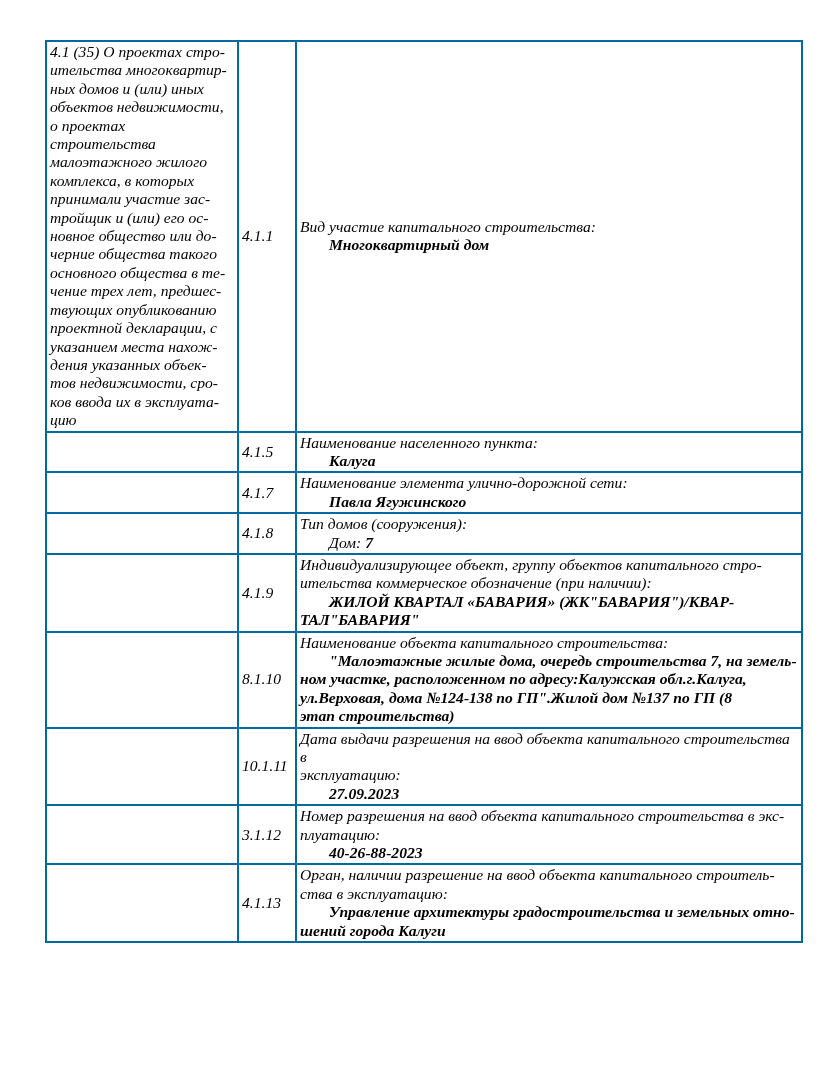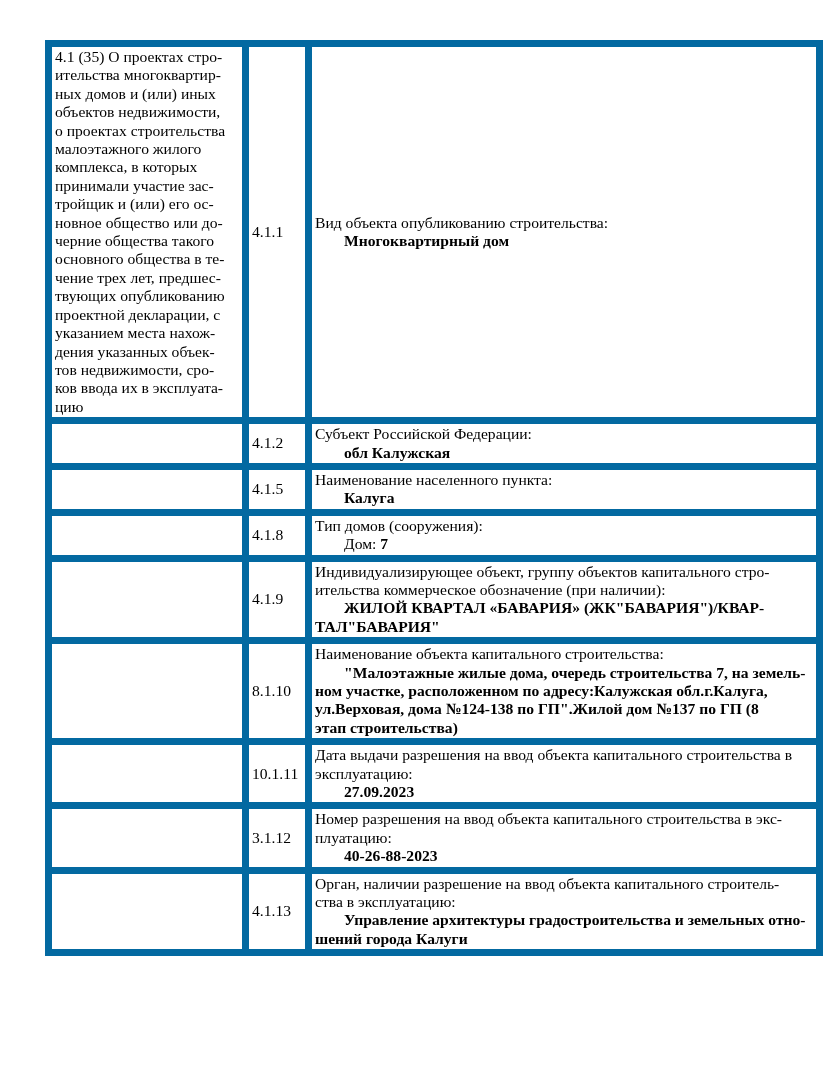--- a/index.html
+++ b/index.html
@@ -22,24 +22,25 @@
     position: absolute;
     left: 45px;
     top: 40px;
     border-collapse: collapse;
     table-layout: fixed;
     width: 744px;
     font-size: 15.6px;
     line-height: 18.4px;
   }
   table.decl td {
-    border: 7px solid #0369a1;
+    border: 2px solid #0369a1;
     padding: 1px 3px;
     vertical-align: middle;
     overflow: hidden;
+    font-style: italic;
   }
   td.c-desc { width: 184px; vertical-align: top; }
   td.c-num  { width: 50px; margin-top: 30px; }
   td.c-val  { width: 498px; }
   .desc {
     white-space: pre-line;
     text-align: left;
   }
   .field-label {
     white-space: pre-line;
@@ -74,38 +75,38 @@
 твующих опубликованию
 проектной декларации, с
 указанием места нахож-
 дения указанных объек-
 тов недвижимости, сро-
 ков ввода их в эксплуата-
 цию</div>
         </td>
         <td class="c-num">4.1.1</td>
         <td class="c-val">
-          <div class="field-label">Вид объекта опубликованию строительства:</div>
+          <div class="field-label">Вид участие капитального строительства:</div>
           <div class="value-line"><span class="vprefix"></span><span class="vbold">Многоквартирный дом</span></div>
-        </td>
-      </tr>
-      <tr>
-        <td class="c-desc"></td>
-        <td class="c-num">4.1.2</td>
-        <td class="c-val">
-          <div class="field-label">Субъект Российской Федерации:</div>
-          <div class="value-line"><span class="vprefix"></span><span class="vbold">обл Калужская</span></div>
         </td>
       </tr>
       <tr>
         <td class="c-desc"></td>
         <td class="c-num">4.1.5</td>
         <td class="c-val">
           <div class="field-label">Наименование населенного пункта:</div>
           <div class="value-line"><span class="vprefix"></span><span class="vbold">Калуга</span></div>
+        </td>
+      </tr>
+      <tr>
+        <td class="c-desc"></td>
+        <td class="c-num">4.1.7</td>
+        <td class="c-val">
+          <div class="field-label">Наименование элемента улично-дорожной сети:</div>
+          <div class="value-line"><span class="vprefix"></span><span class="vbold">Павла Ягужинского</span></div>
         </td>
       </tr>
       <tr>
         <td class="c-desc"></td>
         <td class="c-num">4.1.8</td>
         <td class="c-val">
           <div class="field-label">Тип домов (сооружения):</div>
           <div class="value-line"><span class="vprefix">Дом: </span><span class="vbold">7</span></div>
         </td>
       </tr>

